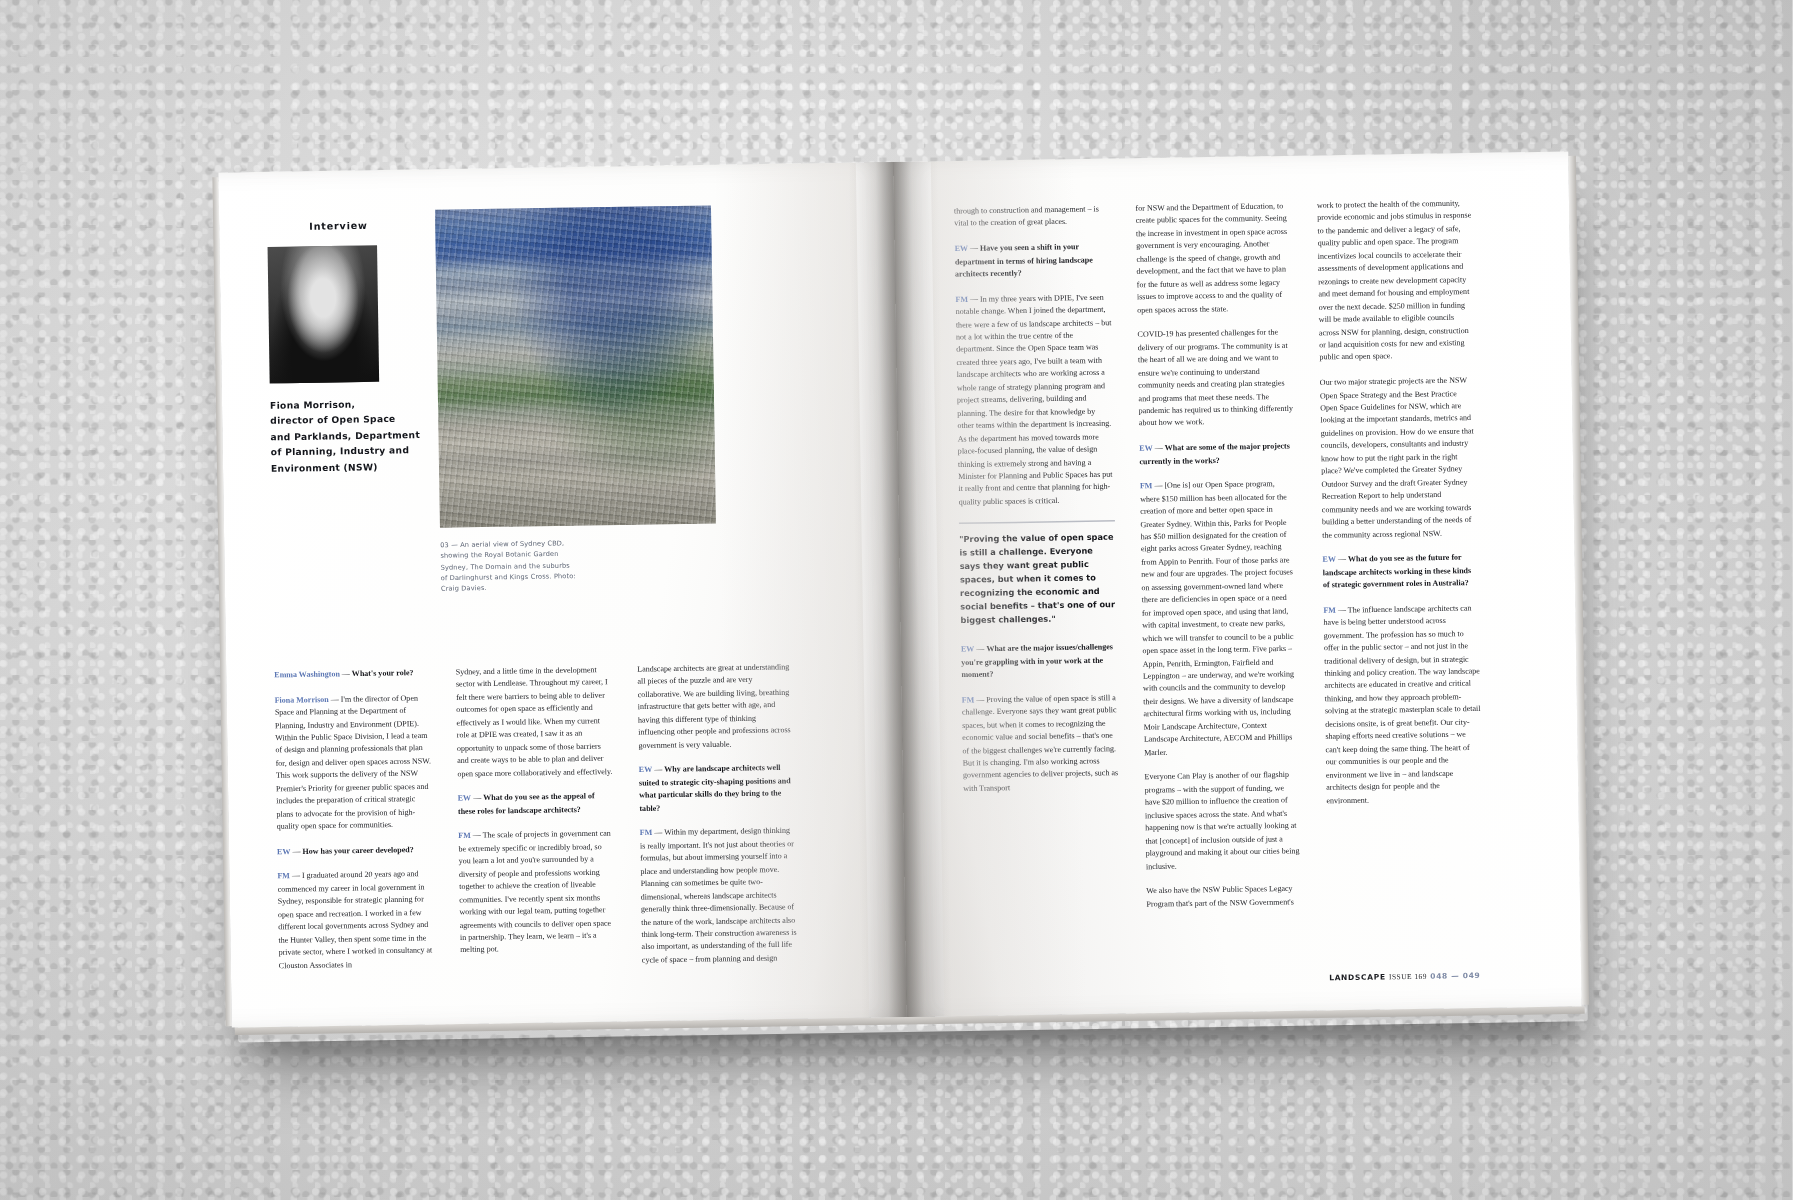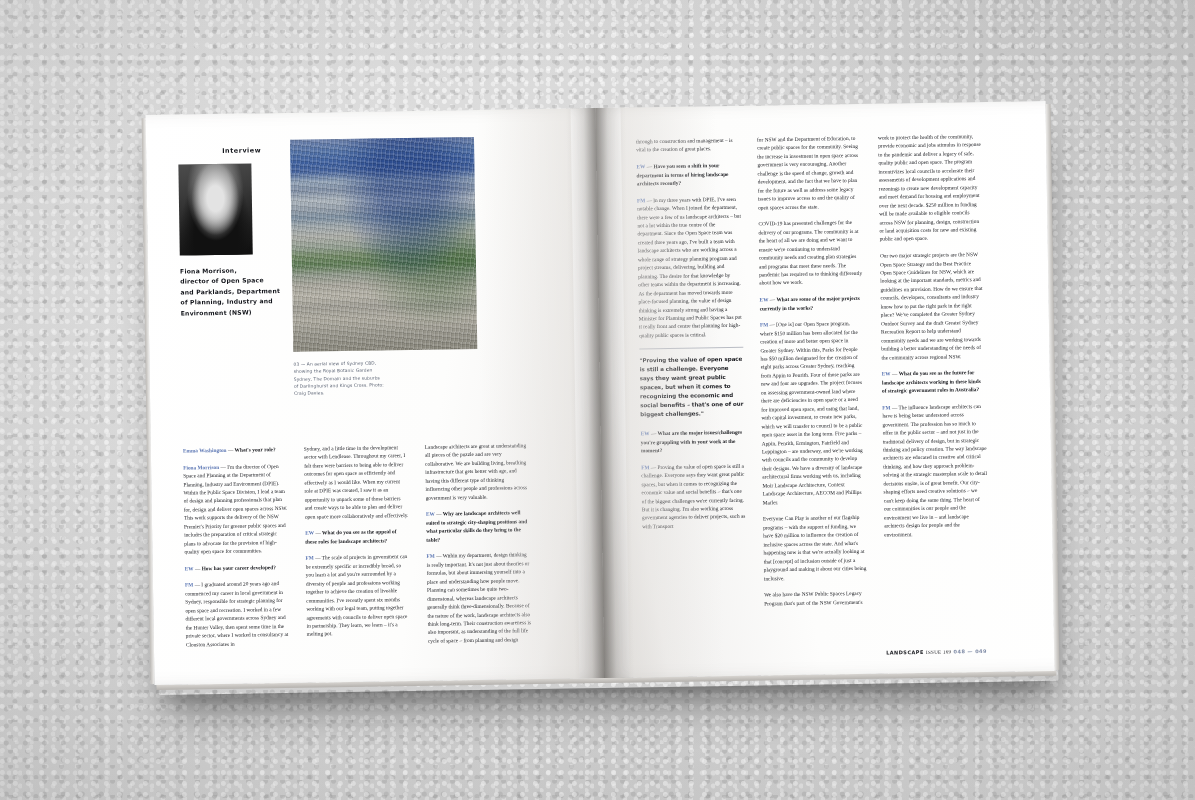--- a/index.html
+++ b/index.html
@@ -162,21 +162,21 @@
 <div id="backdrop"></div>
 <div id="vignette"></div>
 
 <div id="magazine">
   <div id="drop-shadow"></div>
   <div id="edge-l"></div>
   <div id="edge-r"></div>
   <div id="edge-b"></div>
 
   <div class="page left">
-    <div class="kicker" style="position:absolute;left:48px;top:33px;padding-left:28px;">Interview</div>
+    <div class="kicker" style="position:absolute;left:32px;top:33px;padding-left:28px;">Interview</div>
 
     <div class="portrait" style="position:absolute;left:32px;top:50px;"></div>
 
     <div class="byline" style="position:absolute;left:32px;top:152px;width:120px;white-space:pre-line;">Fiona Morrison,
 director of Open Space
 and Parklands, Department
 of Planning, Industry and
 Environment (NSW)</div>
 
     <div class="photo" style="left:144px;top:27px;"></div>

